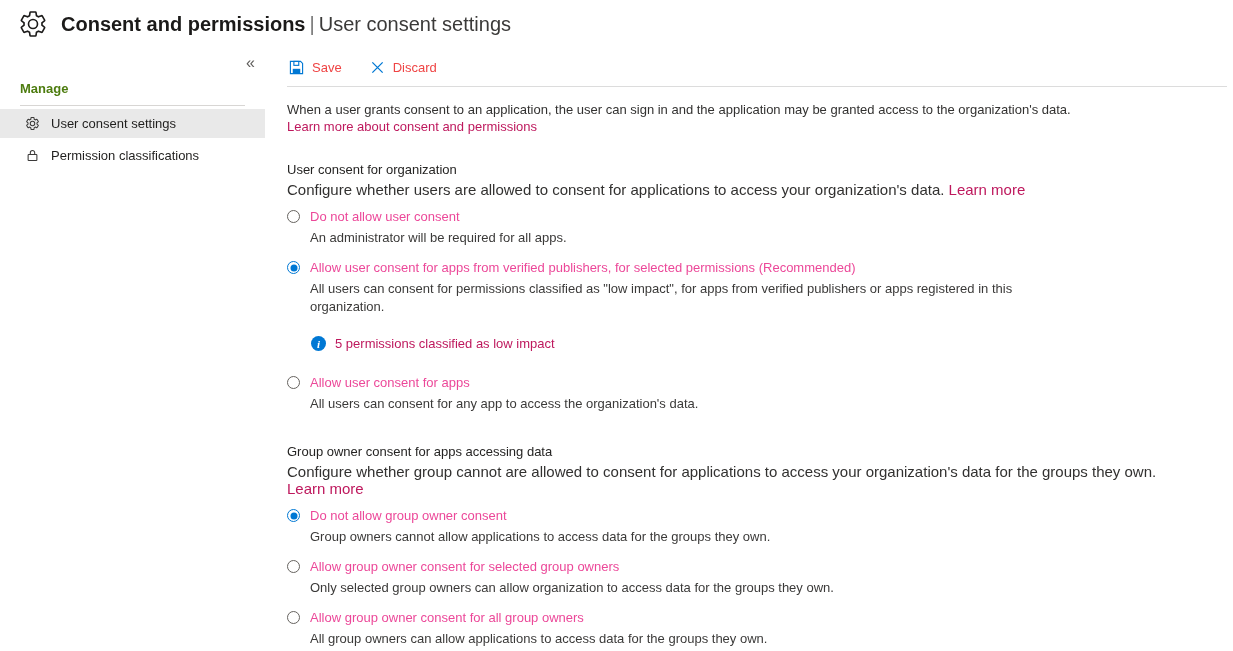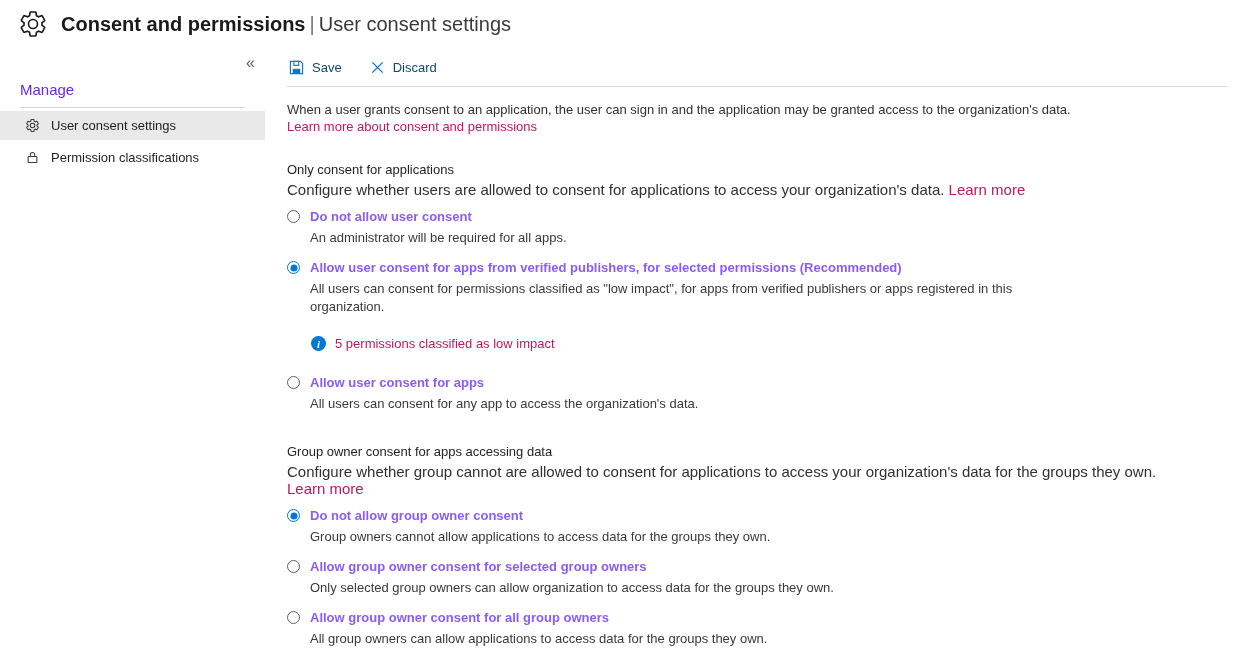--- a/index.html
+++ b/index.html
@@ -15,48 +15,48 @@
   .title { font-size:20px; margin:0; font-weight:400; white-space:nowrap; }
   .title .primary { font-weight:700; color:#1b1a19; }
   .title .sep { color:#767676; font-weight:300; padding:0 4px; }
   .title .secondary { color:#3b3a39; }
   
   .body-row { display:flex; align-items:stretch; height:601px; }
   
   .sidebar { flex:0 0 265px; width:265px; position:relative; }
   .collapse-btn { position:absolute; top:7px; right:4px; background:none; border:none;
     font-size:16px; color:#605e5c; cursor:pointer; padding:2px 6px; font-family:inherit; }
-  .nav-section-label { font-size:15px; font-weight:400; color:#6d28d9; margin:36px 0 9px 20px; }
+  .nav-section-label { font-size:13px; font-weight:700; color:#4d7c0f; margin:36px 0 9px 20px; }
   .nav-divider { height:1px; background:#d8d6d4; margin:0 20px 3px 20px; }
   .nav-item { display:flex; align-items:center; gap:11px; height:29px; padding-left:25px;
     font-size:13px; color:#201f1e; cursor:pointer; }
   .nav-item.selected { background:#e9e9e9; }
   .nav-item + .nav-item { margin-top:3px; }
   .nav-icon svg { width:15px; height:15px; display:block; color:#3b3a39; }
   
   .content { flex:1; padding:0 6px 0 22px; }
   .toolbar { display:flex; align-items:center; gap:28px; padding:15px 0 11px 2px; }
   .tb-btn { display:flex; align-items:center; gap:8px; background:none; border:none;
-    font-size:13px; color:#0c4a6e; font-family:inherit; cursor:pointer; padding:0; }
+    font-size:13px; color:#ef4444; font-family:inherit; cursor:pointer; padding:0; }
   .tb-icon svg { width:15px; height:15px; display:block; }
   .h-divider { height:1px; background:#dcdcdc; }
   .intro { font-size:13px; line-height:17px; margin:14px 0 0 0; }
   a.link { color:#be185d; text-decoration:none; cursor:pointer; }
   .section-heading { font-size:13px; font-weight:400; color:#252423; margin:27px 0 0 0; }
   .section-heading.second { margin-top:31px; }
   .section-desc { font-size:15px; line-height:17px; margin:4px 0 11px 0; }
   
   .option { margin-bottom:13px; }
   .opt-row { display:flex; align-items:center; gap:10px; cursor:pointer; }
   .radio { width:13px; height:13px; border:1px solid #66635f; border-radius:50%;
     flex:0 0 13px; position:relative; background:#fff; }
   .radio.selected { border-color:#0078d4; }
   .radio.selected::after { content:""; position:absolute; left:50%; top:50%;
     transform:translate(-50%,-50%); width:7px; height:7px; border-radius:50%; background:#0078d4; }
-  .opt-label { font-size:13px; color:#8b5cf6;font-weight:bold; }
+  .opt-label { font-size:13px; color:#ec4899; }
   .opt-desc { font-size:13px; color:#3b3a39; margin:5px 0 0 23px; line-height:18px; }
   .opt-desc.narrow { max-width:732px; }
   .info-row { display:flex; align-items:center; gap:9px; margin:20px 0 24px 24px; font-size:13px; }
   .info-icon { width:15px; height:15px; border-radius:50%; background:#0078d4; color:#fff;
     flex:0 0 15px; display:flex; align-items:center; justify-content:center;
     font-size:11px; font-weight:700; font-style:italic; font-family:"Liberation Serif", serif; }
 </style>
 </head>
 <body>
 
@@ -117,21 +117,21 @@
         <span>Discard</span>
       </button>
     </div>
     <div class="h-divider"></div>
 
     <p class="intro">
       <span>When a user grants consent to an application, the user can sign in and the application may be granted access to the organization's data.</span><br>
       <a class="link">Learn more about consent and permissions</a>
     </p>
 
-    <h2 class="section-heading">Only consent for applications</h2>
+    <h2 class="section-heading">User consent for organization</h2>
     <div class="section-desc">
       <span>Configure whether users are allowed to consent for applications to access your organization's data.</span>
       <a class="link">Learn more</a>
     </div>
 
     <div class="option">
       <label class="opt-row">
         <span class="radio"></span>
         <span class="opt-label">Do not allow user consent</span>
       </label>

